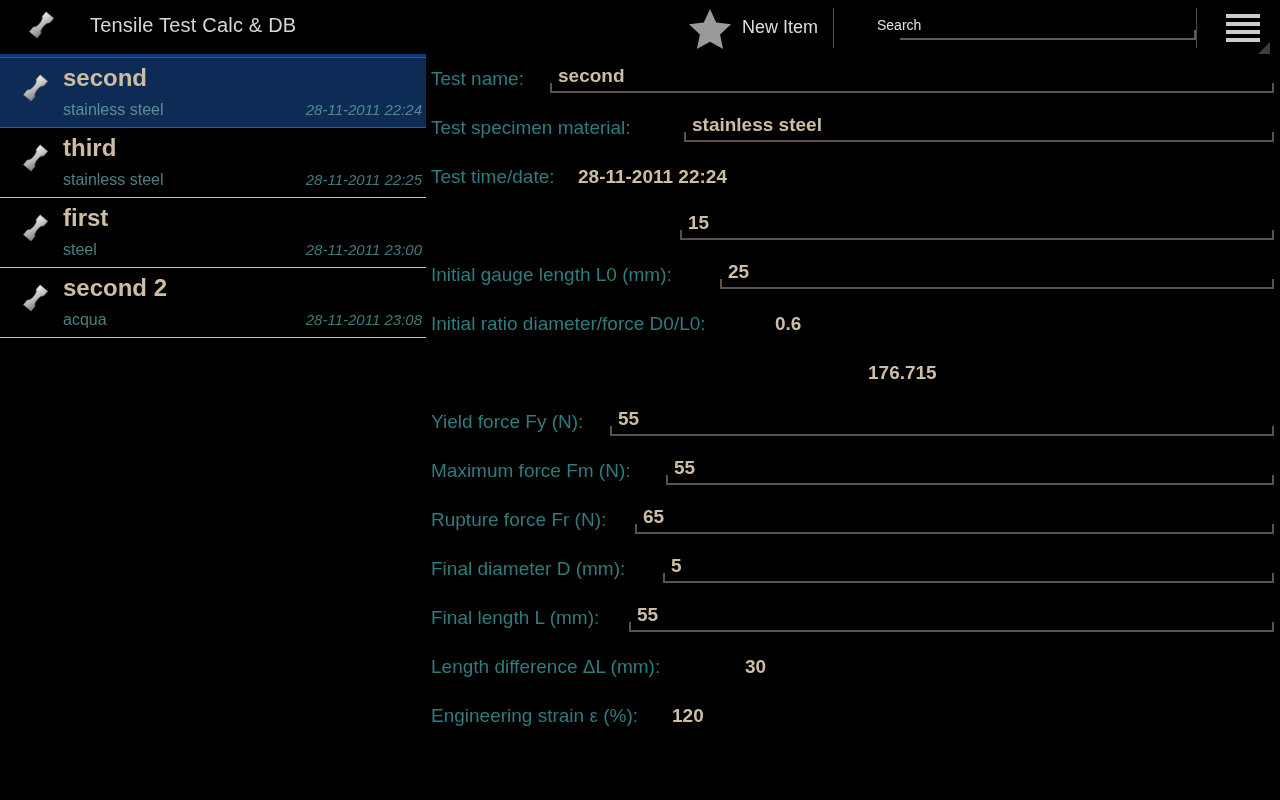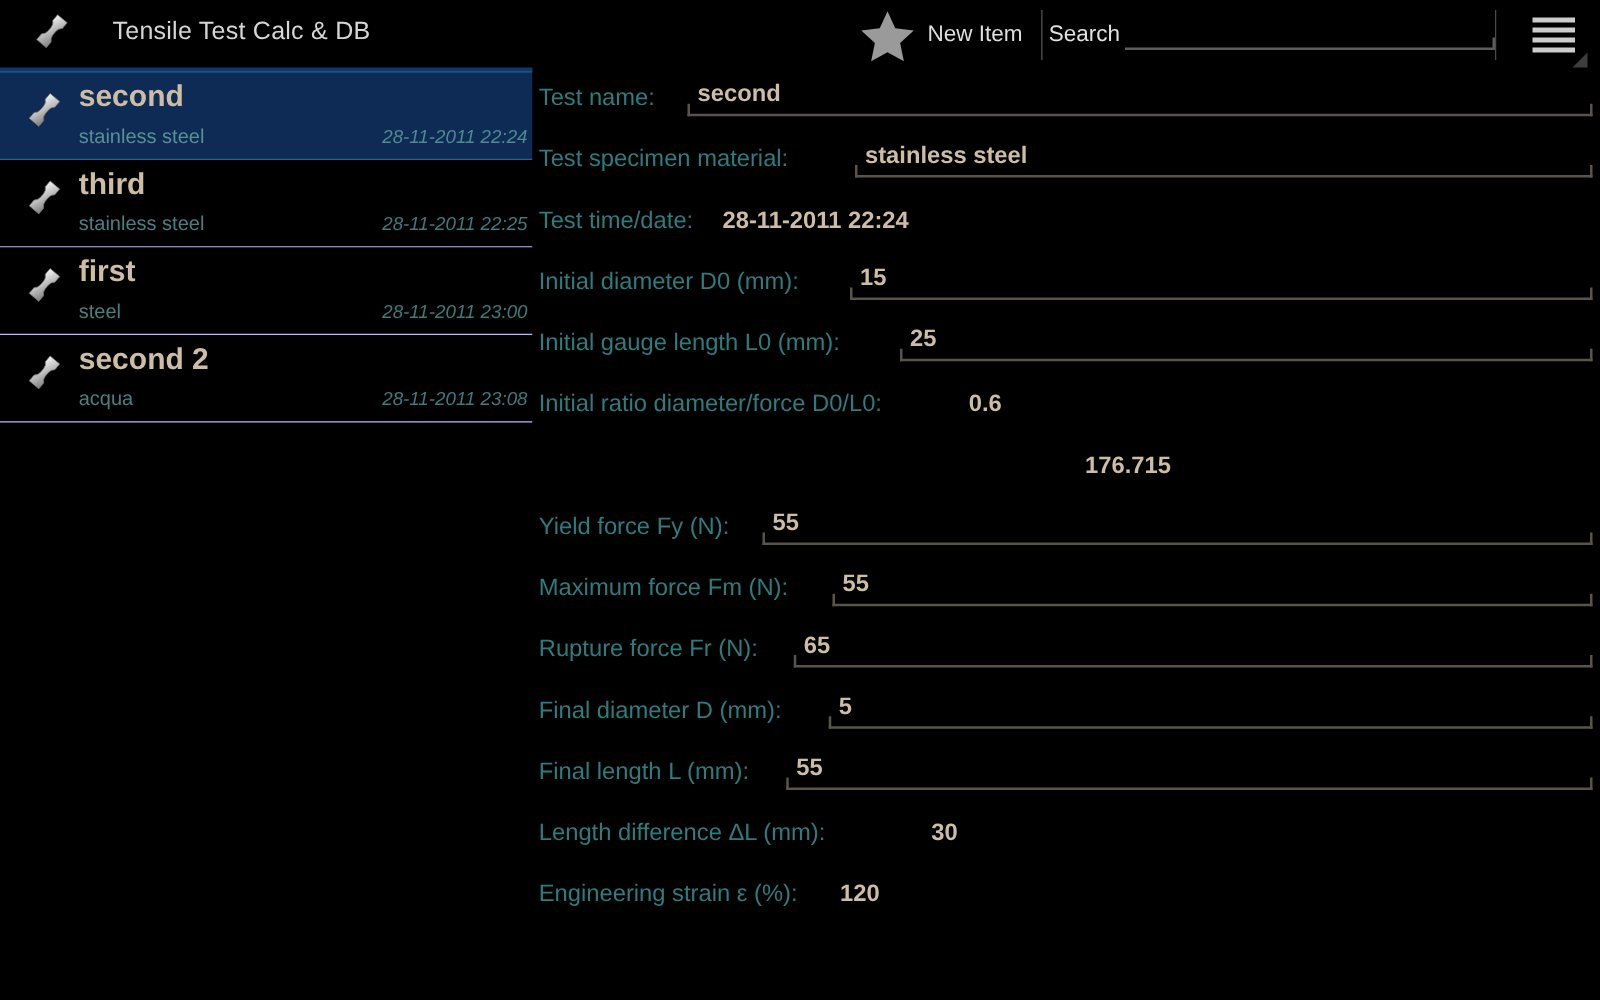--- a/index.html
+++ b/index.html
@@ -65,22 +65,22 @@
     white-space: nowrap;
   }
   .search-divider {
     position: absolute;
     left: 833px; top: 8px;
     width: 1px; height: 40px;
     background: #555555;
   }
   .search-label {
     position: absolute;
-    left: 839px; top: 17px;
-    font-size: 18px;
+    left: 877px; top: 17px;
+    font-size: 14px;
     color: #e2e2e2;
     white-space: nowrap;
   }
   .search-field {
     position: absolute;
     left: 900px; top: 8px;
     width: 296px; height: 32px;
   }
   .search-field-input {
     position: absolute;
@@ -394,21 +394,20 @@
         <div class="detail-field-underline" style="width:590px;"></div>
         <div class="detail-field-tick-left"></div>
         <div class="detail-field-tick-right" style="left:588px;"></div>
       </div>
     </div>
     <div class="detail-row">
       <div class="detail-label">Test time/date:</div>
       <div class="detail-static-value" style="left:152px;">28-11-2011 22:24</div>
     </div>
     <div class="detail-row">
-      <div class="detail-label">Initial diameter D0 (mm):</div>
       <div class="detail-field" style="left:254px; width:594px;">
         <div class="detail-field-value">15</div>
         <div class="detail-field-underline" style="width:594px;"></div>
         <div class="detail-field-tick-left"></div>
         <div class="detail-field-tick-right" style="left:592px;"></div>
       </div>
     </div>
     <div class="detail-row">
       <div class="detail-label">Initial gauge length L0 (mm):</div>
       <div class="detail-field" style="left:294px; width:554px;">

